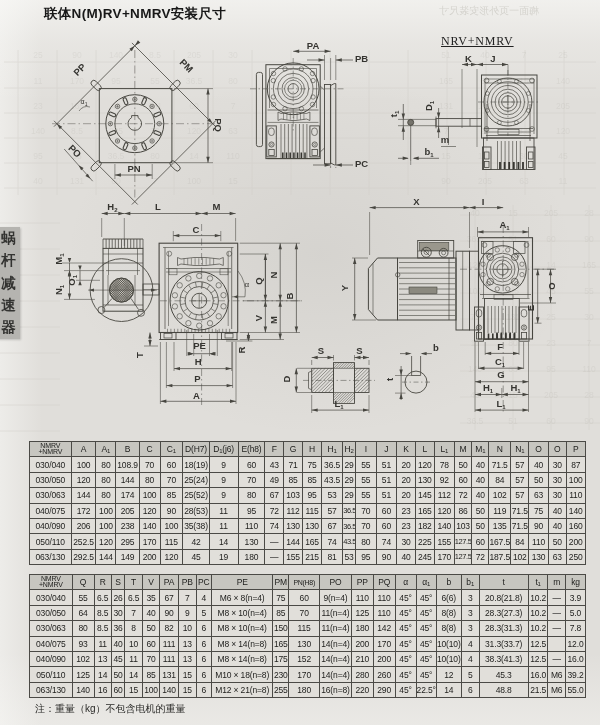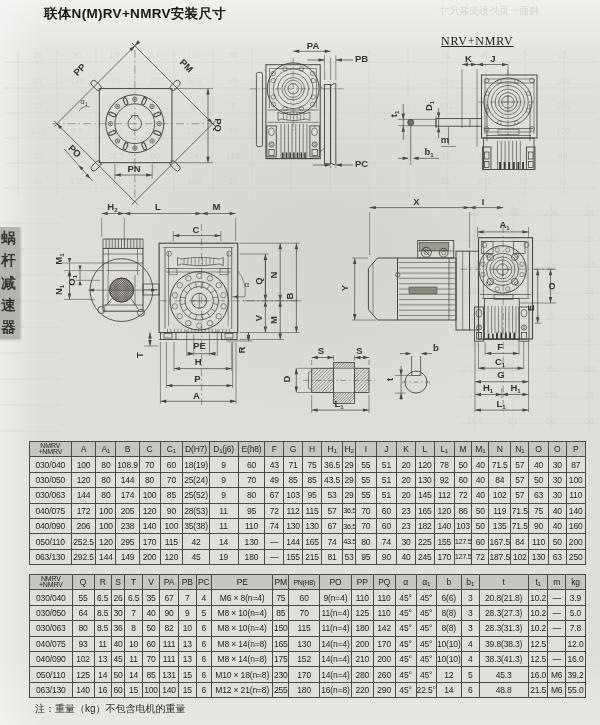--- a/index.html
+++ b/index.html
@@ -1506,21 +1506,21 @@
           <td>M8 × 14(n=8)</td>
           <td>165</td>
           <td>130</td>
           <td>14(n=4)</td>
           <td>200</td>
           <td>170</td>
           <td>45°</td>
           <td>45°</td>
           <td>10(10)</td>
           <td>4</td>
-          <td>39.8(38.3)</td>
+          <td>31.3(33.7)</td>
           <td>12.5</td>
           <td></td>
           <td>12.0</td>
         </tr>
 <tr>
           <td>040/090</td>
           <td>102</td>
           <td>13</td>
           <td>45</td>
           <td>11</td>

